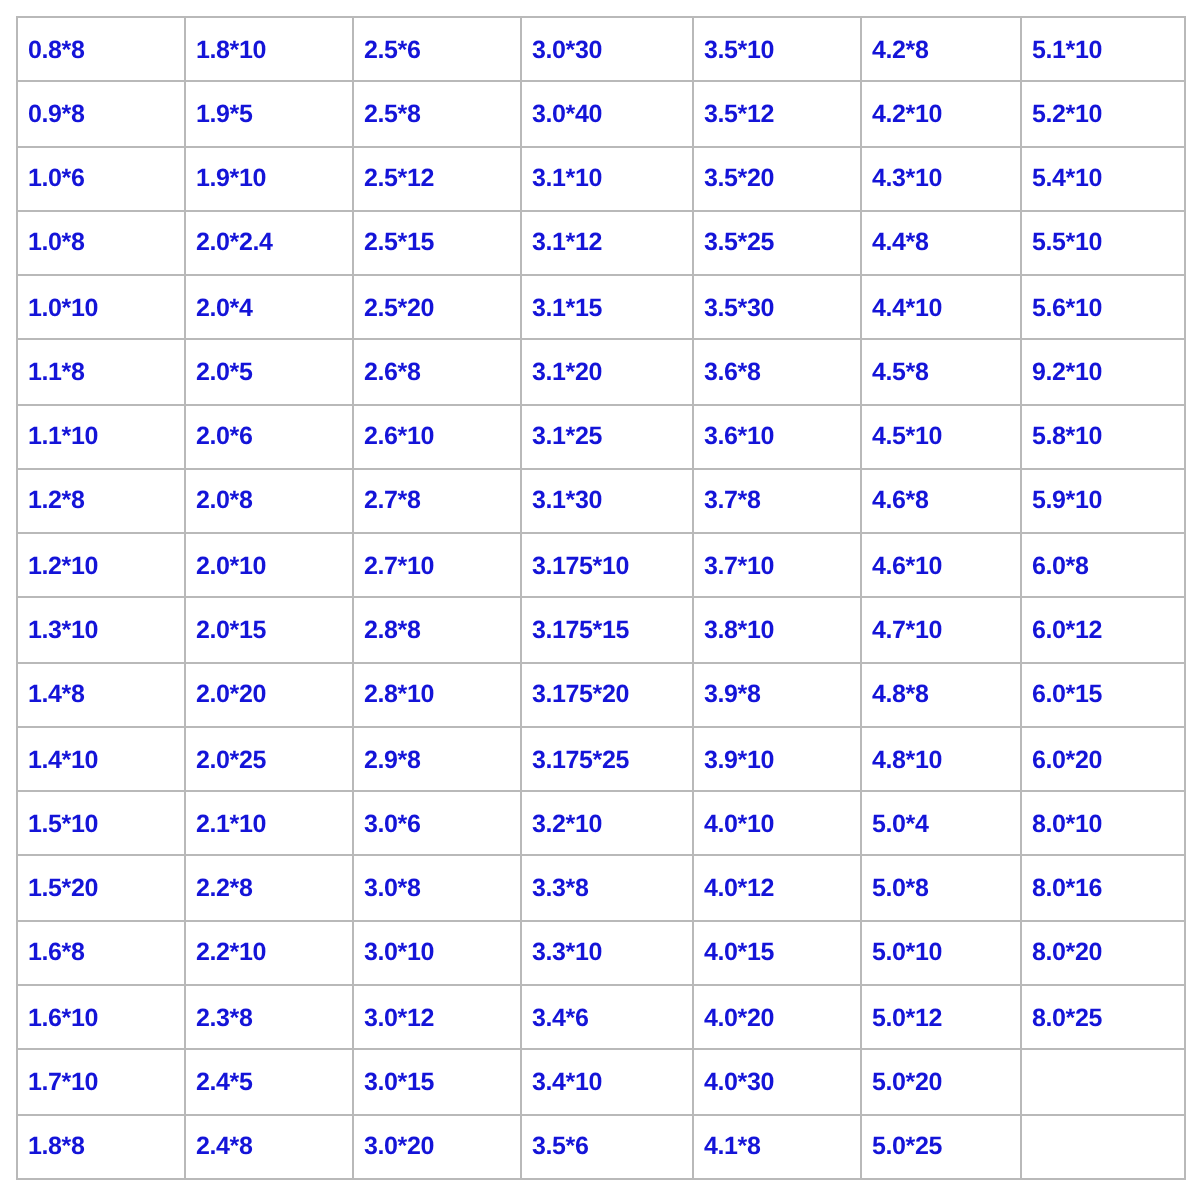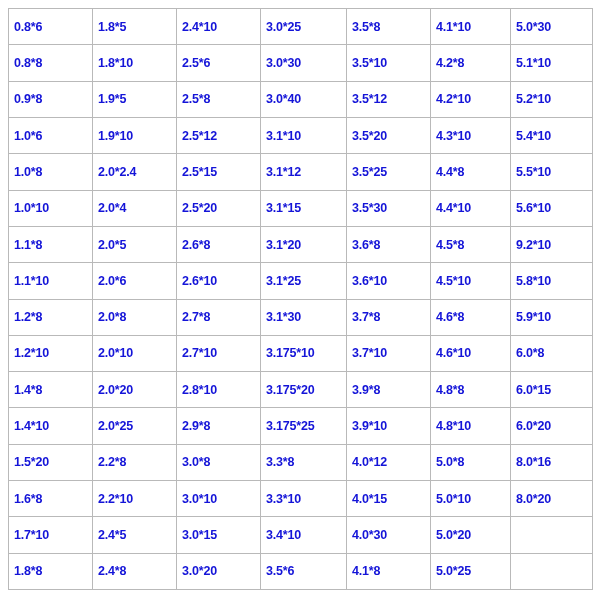--- a/index.html
+++ b/index.html
@@ -57,29 +57,20 @@
       <col class="c0">
         <col class="c1">
         <col class="c2">
         <col class="c3">
         <col class="c4">
         <col class="c5">
         <col class="c6">
     </colgroup>
     <tbody>
       <tr>
-        <td>0.8*6</td>
-        <td>1.8*5</td>
-        <td>2.4*10</td>
-        <td>3.0*25</td>
-        <td>3.5*8</td>
-        <td>4.1*10</td>
-        <td>5.0*30</td>
-      </tr>
-      <tr>
         <td>0.8*8</td>
         <td>1.8*10</td>
         <td>2.5*6</td>
         <td>3.0*30</td>
         <td>3.5*10</td>
         <td>4.2*8</td>
         <td>5.1*10</td>
       </tr>
       <tr>
         <td>0.9*8</td>
@@ -147,56 +138,83 @@
       <tr>
         <td>1.2*10</td>
         <td>2.0*10</td>
         <td>2.7*10</td>
         <td>3.175*10</td>
         <td>3.7*10</td>
         <td>4.6*10</td>
         <td>6.0*8</td>
       </tr>
       <tr>
+        <td>1.3*10</td>
+        <td>2.0*15</td>
+        <td>2.8*8</td>
+        <td>3.175*15</td>
+        <td>3.8*10</td>
+        <td>4.7*10</td>
+        <td>6.0*12</td>
+      </tr>
+      <tr>
         <td>1.4*8</td>
         <td>2.0*20</td>
         <td>2.8*10</td>
         <td>3.175*20</td>
         <td>3.9*8</td>
         <td>4.8*8</td>
         <td>6.0*15</td>
       </tr>
       <tr>
         <td>1.4*10</td>
         <td>2.0*25</td>
         <td>2.9*8</td>
         <td>3.175*25</td>
         <td>3.9*10</td>
         <td>4.8*10</td>
         <td>6.0*20</td>
       </tr>
       <tr>
+        <td>1.5*10</td>
+        <td>2.1*10</td>
+        <td>3.0*6</td>
+        <td>3.2*10</td>
+        <td>4.0*10</td>
+        <td>5.0*4</td>
+        <td>8.0*10</td>
+      </tr>
+      <tr>
         <td>1.5*20</td>
         <td>2.2*8</td>
         <td>3.0*8</td>
         <td>3.3*8</td>
         <td>4.0*12</td>
         <td>5.0*8</td>
         <td>8.0*16</td>
       </tr>
       <tr>
         <td>1.6*8</td>
         <td>2.2*10</td>
         <td>3.0*10</td>
         <td>3.3*10</td>
         <td>4.0*15</td>
         <td>5.0*10</td>
         <td>8.0*20</td>
       </tr>
       <tr>
+        <td>1.6*10</td>
+        <td>2.3*8</td>
+        <td>3.0*12</td>
+        <td>3.4*6</td>
+        <td>4.0*20</td>
+        <td>5.0*12</td>
+        <td>8.0*25</td>
+      </tr>
+      <tr>
         <td>1.7*10</td>
         <td>2.4*5</td>
         <td>3.0*15</td>
         <td>3.4*10</td>
         <td>4.0*30</td>
         <td>5.0*20</td>
         <td class="empty"></td>
       </tr>
       <tr>
         <td>1.8*8</td>

